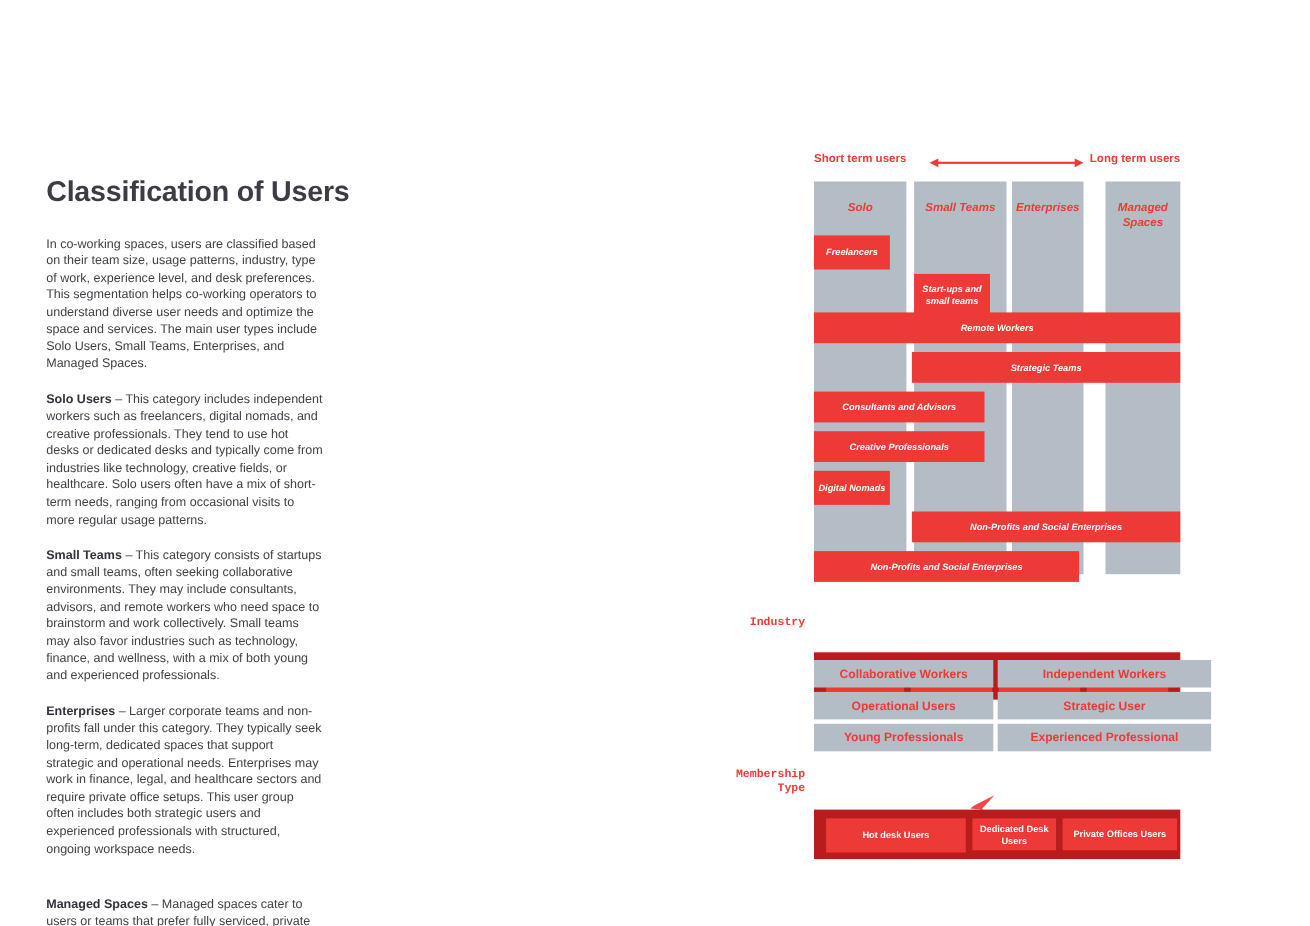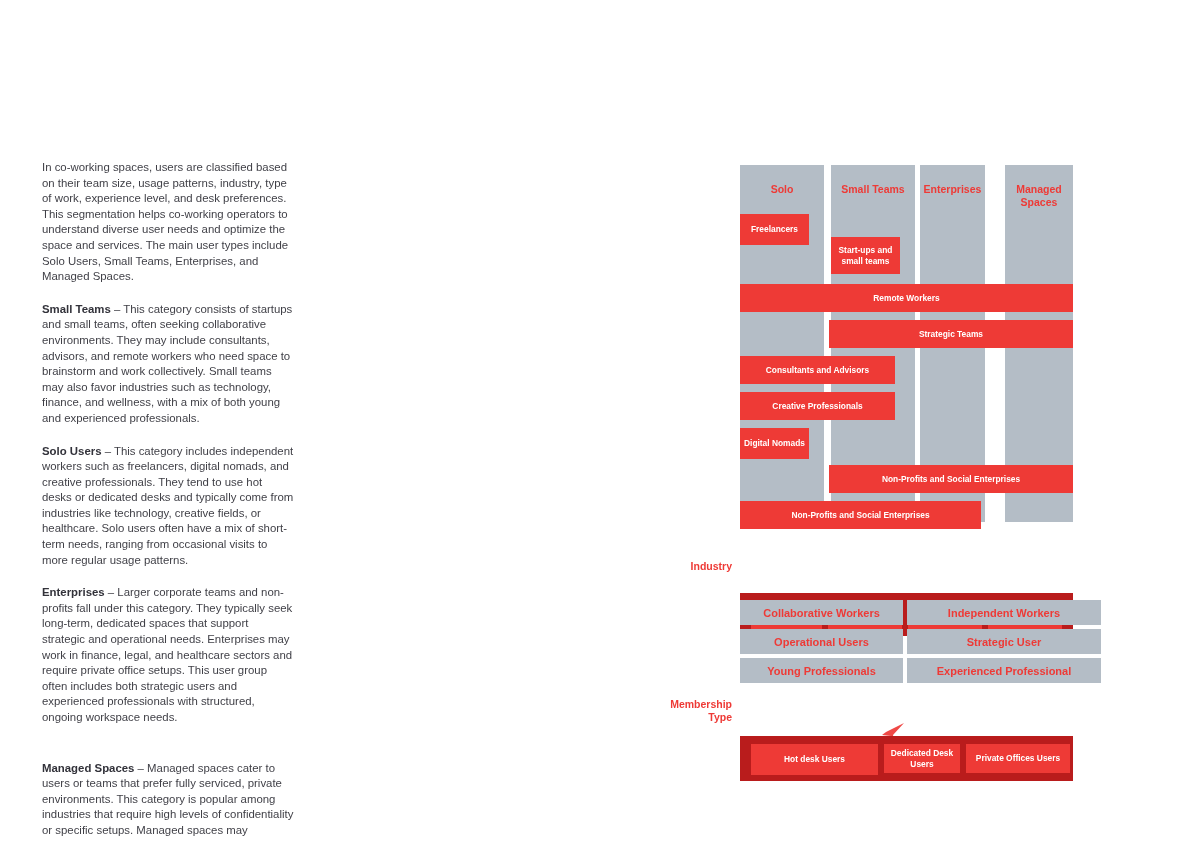--- a/index.html
+++ b/index.html
@@ -99,20 +99,21 @@
   .axis-arrow:before { left: -7px;  border-right: 8px solid #ee3a36; }
   .axis-arrow:after  { right: -7px; border-left:  8px solid #ee3a36; }
 
   
   .matrix {
     position: absolute;
     left: 80px;
     top: 35px;
     width: 333px;
     height: 362px;
+    font-style: italic;
   }
   .gcol {
     position: absolute;
     top: 0;
     background: #b4bdc6;
   }
   .gcol .gtitle {
     position: absolute;
     top: 18px;
     left: 0;
@@ -140,20 +141,21 @@
 
   
   .sec-label {
     position: absolute;
     font-size: 10.5px;
     font-weight: bold;
     color: #ee3a36;
     text-align: right;
     line-height: 13px;
     width: 72px;
+    font-family: Liberation Mono, monospace;
   }
 
   .panel {
     position: absolute;
     background: #b91c1c;
     box-sizing: border-box;
     margin-top: 46px;
   }
   .chip {
     position: absolute;
@@ -196,73 +198,79 @@
     width: 26px;
     height: 34px;
     overflow: hidden;
   }
   .flash svg { display: block; }
 </style>
 </head>
 <body>
 
 <div class="article">
+  <h1 class="page-title">Classification of Users</h1>
 
   <div class="columns">
 
     <div class="col">
       <p class="para">In co-working spaces, users are classified based on their team size, usage patterns, industry, type of work, experience level, and desk preferences. This segmentation helps co-working operators to understand diverse user needs and optimize the space and services. The main user types include Solo Users, Small Teams, Enterprises, and Managed Spaces.</p>
+
+      <p class="para">
+        <b>Solo Users</b>
+        <span>– This category includes independent workers such as freelancers, digital nomads, and creative professionals. They tend to use hot desks or dedicated desks and typically come from industries like technology, creative fields, or healthcare. Solo users often have a mix of short-term needs, ranging from occasional visits to more regular usage patterns.</span>
+      </p>
 
       <p class="para">
         <b>Small Teams</b>
         <span>– This category consists of startups and small teams, often seeking collaborative environments. They may include consultants, advisors, and remote workers who need space to brainstorm and work collectively. Small teams may also favor industries such as technology, finance, and wellness, with a mix of both young and experienced professionals.</span>
-      </p>
-
-      <p class="para">
-        <b>Solo Users</b>
-        <span>– This category includes independent workers such as freelancers, digital nomads, and creative professionals. They tend to use hot desks or dedicated desks and typically come from industries like technology, creative fields, or healthcare. Solo users often have a mix of short-term needs, ranging from occasional visits to more regular usage patterns.</span>
       </p>
 
       <p class="para">
         <b>Enterprises</b>
         <span>– Larger corporate teams and non-profits fall under this category. They typically seek long-term, dedicated spaces that support strategic and operational needs. Enterprises may work in finance, legal, and healthcare sectors and require private office setups. This user group often includes both strategic users and experienced professionals with structured, ongoing workspace needs.</span>
       </p>
     </div>
 
     <div class="col">
       <p class="para">
         <b>Managed Spaces</b>
         <span>– Managed spaces cater to users or teams that prefer fully serviced, private environments. This category is popular among industries that require high levels of confidentiality or specific setups. Managed spaces may accommodate both short-term and long-term users, offering customizable, private offices with full amenities.</span>
       </p>
     </div>
 
   </div>
 </div>
 
 <div class="diagram">
 
+  <div class="axis-row">
+    <div class="axis-label left">Short term users</div>
+    <div class="axis-arrow"></div>
+    <div class="axis-label right">Long term users</div>
+  </div>
 
   <div class="matrix">
 
     <div class="gcol" style="left:0px;   width:84px;  height:357px;">
       <div class="gtitle">Solo</div>
     </div>
     <div class="gcol" style="left:91px;  width:84px;  height:357px;">
       <div class="gtitle">Small Teams</div>
     </div>
     <div class="gcol" style="left:180px; width:65px;  height:357px;">
       <div class="gtitle">Enterprises</div>
     </div>
     <div class="gcol" style="left:265px; width:68px; height:357px;">
       <div class="gtitle">Managed Spaces</div>
     </div>
 
     <div class="bar" style="left:0px; top:49px; width:69px; height:31px;">Freelancers</div>
 
-    <div class="bar" style="left:91px; top:72px; width:69px; height:37px;text-align:center;">Start-ups and small teams</div>
+    <div class="bar" style="left:91px; top:84px; width:69px; height:37px;text-align:center;">Start-ups and small teams</div>
 
     <div class="bar" style="left:0px; top:119px; width:333px; height:28px;">Remote Workers</div>
 
     <div class="bar" style="left:89px; top:155px; width:244px; height:28px;">Strategic Teams</div>
 
     <div class="bar" style="left:0px; top:191px; width:155px; height:28px;">Consultants and Advisors</div>
 
     <div class="bar" style="left:0px; top:227px; width:155px; height:28px;">Creative Professionals</div>
 
     <div class="bar" style="left:0px; top:263px; width:69px; height:31px;">Digital Nomads</div>

